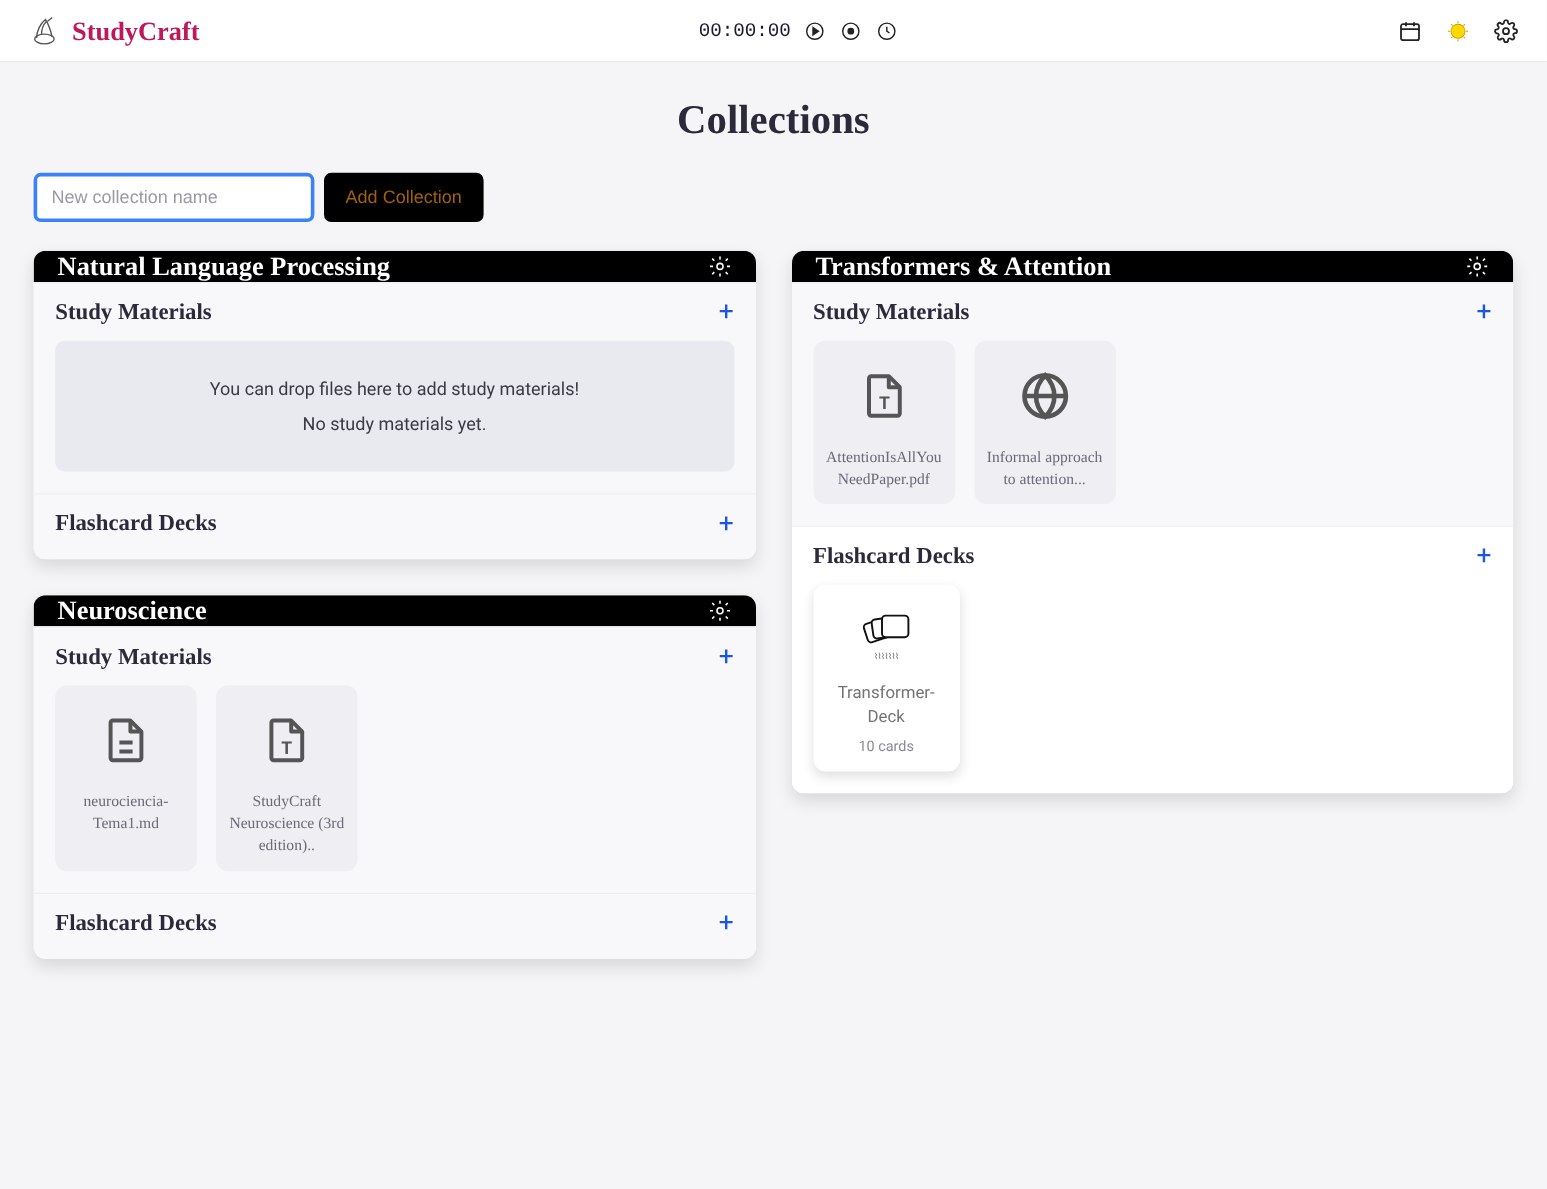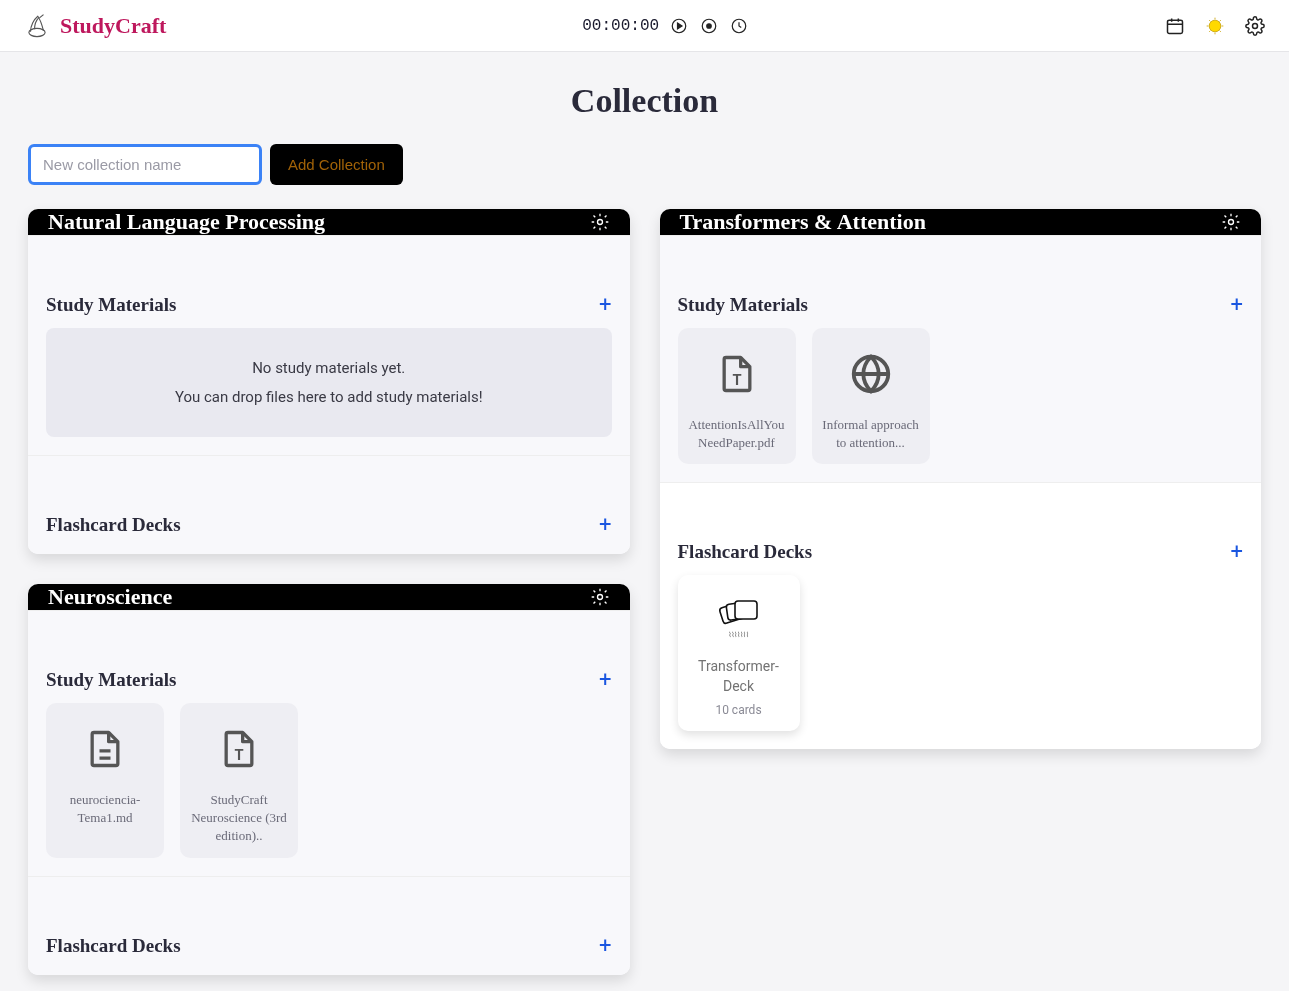--- a/index.html
+++ b/index.html
@@ -121,21 +121,20 @@
 }
 .section:not(:first-of-type) {
   border-top: 1px solid #eee;
   background: #f8f8fb;
 }
 .section-head {
   display: flex;
   align-items: flex-start;
   justify-content: space-between;
   margin-bottom: 12px;
-  margin-top: 44px;
 }
 .section-title {
   font-family: Georgia, serif;
   font-size: 19px;
   font-weight: 700;
   color: #2a2a3a;
 }
 .plus-btn { color: #1a56e0; font-size: 22px; font-weight: 400; cursor: pointer; line-height: 1; }
 .dropzone {
   background: #e9e9f0;
@@ -258,21 +257,21 @@
     </span>
     <span class="icon-btn">
       <svg viewBox="0 0 24 24" width="20" height="20" stroke="#222" fill="none" stroke-width="1.8">
           <circle cx="12" cy="12" r="3"></circle>
           <path d="M19.4 15a1.65 1.65 0 0 0 .33 1.82l.06.06a2 2 0 1 1-2.83 2.83l-.06-.06a1.65 1.65 0 0 0-1.82-.33 1.65 1.65 0 0 0-1 1.51V21a2 2 0 0 1-4 0v-.09A1.65 1.65 0 0 0 9 19.4a1.65 1.65 0 0 0-1.82.33l-.06.06a2 2 0 1 1-2.83-2.83l.06-.06a1.65 1.65 0 0 0 .33-1.82 1.65 1.65 0 0 0-1.51-1H3a2 2 0 0 1 0-4h.09A1.65 1.65 0 0 0 4.6 9a1.65 1.65 0 0 0-.33-1.82l-.06-.06a2 2 0 1 1 2.83-2.83l.06.06a1.65 1.65 0 0 0 1.82.33H9a1.65 1.65 0 0 0 1-1.51V3a2 2 0 0 1 4 0v.09a1.65 1.65 0 0 0 1 1.51 1.65 1.65 0 0 0 1.82-.33l.06-.06a2 2 0 1 1 2.83 2.83l-.06.06a1.65 1.65 0 0 0-.33 1.82V9a1.65 1.65 0 0 0 1.51 1H21a2 2 0 0 1 0 4h-.09a1.65 1.65 0 0 0-1.51 1z"></path>
         </svg>
     </span>
   </div>
 </div>
 
-<h1 class="page-title">Collection</h1>
+<h1 class="page-title">Collections</h1>
 
 <div class="add-row">
   <input class="add-input" placeholder="New collection name" style="">
   <button class="add-btn">Add Collection</button>
 </div>
 
 <div class="collections-grid">
 
   <div class="col">
 
@@ -285,22 +284,22 @@
               <path d="M12 2v3M12 19v3M4.2 4.2l2.1 2.1M17.7 17.7l2.1 2.1M2 12h3M19 12h3M4.2 19.8l2.1-2.1M17.7 6.3l2.1-2.1"></path>
             </svg>
         </span>
       </div>
       <div class="section">
         <div class="section-head">
           <div class="section-title">Study Materials</div>
           <span class="plus-btn">+</span>
         </div>
         <div class="dropzone">
+          <div>You can drop files here to add study materials!</div>
           <div>No study materials yet.</div>
-          <div>You can drop files here to add study materials!</div>
         </div>
       </div>
       <div class="section">
         <div class="section-head" style="margin-bottom:0">
           <div class="section-title">Flashcard Decks</div>
           <span class="plus-btn">+</span>
         </div>
       </div>
     </div>
 

